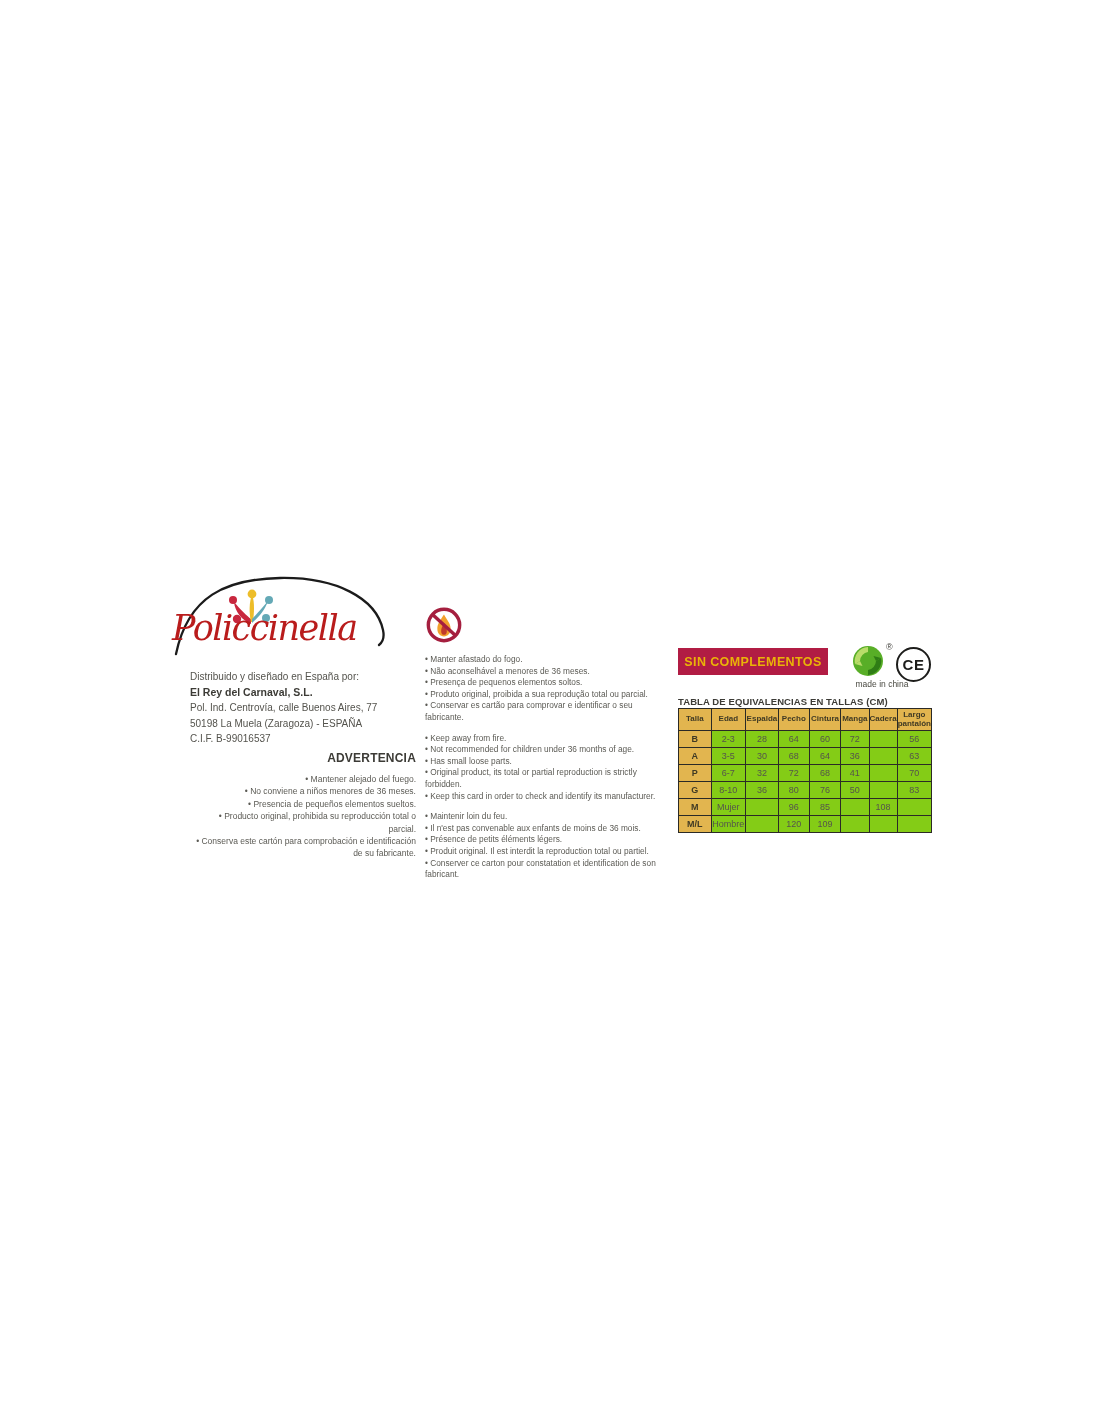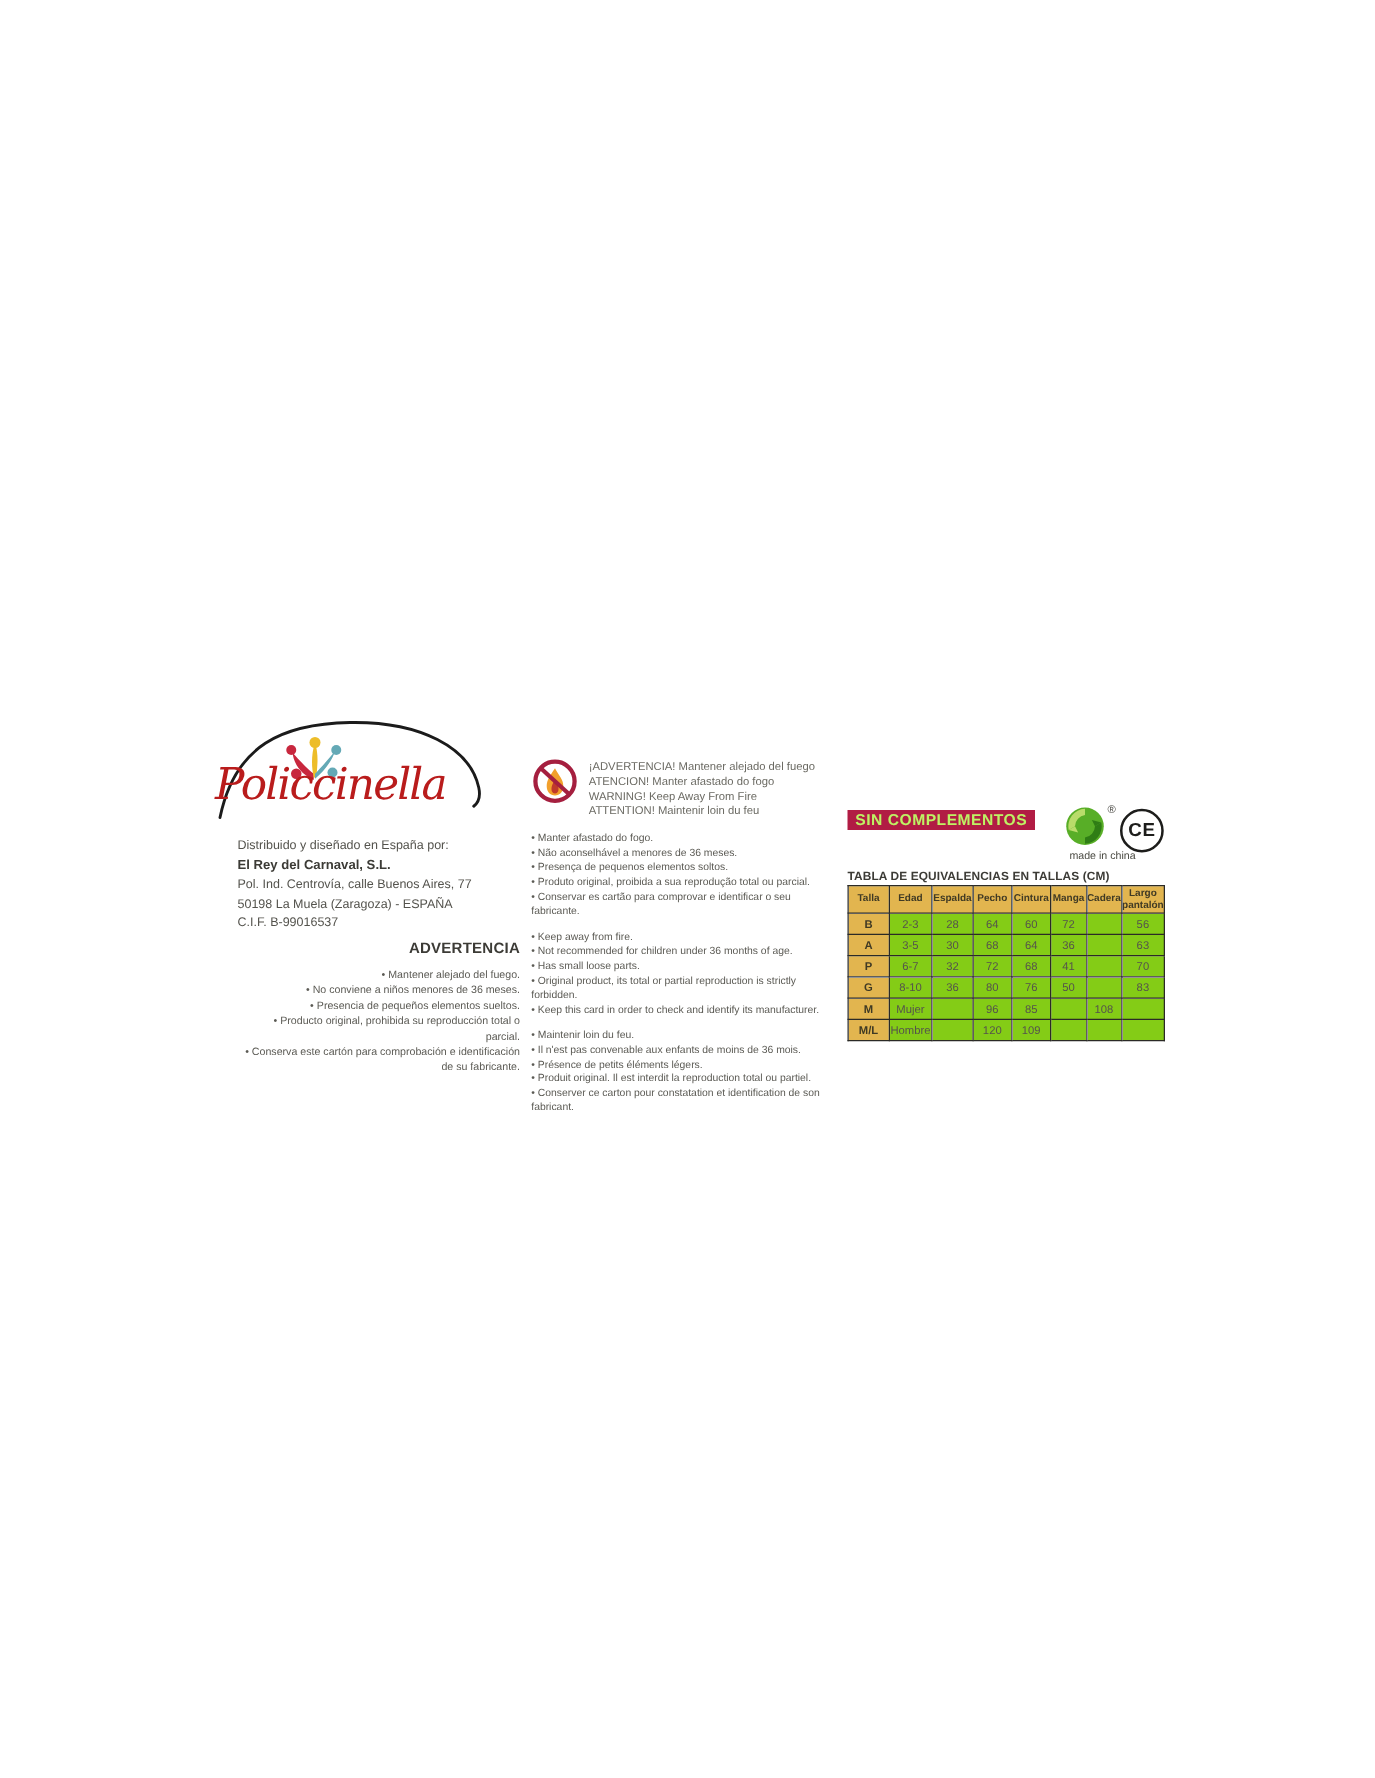--- a/index.html
+++ b/index.html
@@ -32,22 +32,22 @@
   
   .mid-col { position:absolute; left:425px; top:606px; width:235px; }
   .fire-head { display:flex; align-items:flex-start; margin-bottom:10px; }
   .fire-icon { flex:0 0 auto; margin-right:8px; }
   .fire-lines { font-size:9px; line-height:11.8px; color:#6b6a63; padding-top:2px; }
   .mid-col ul.bullets { margin-bottom:9px; line-height:11.6px; font-size:8.3px; }
 
   
   .right-col { position:absolute; left:678px; top:645px; width:254px; }
   .banner {
-    position:absolute; left:0; top:3px; width:150px; height:16px;
-    background:#b11c44; color:#bef264; font-weight:bold; font-size:12.5px;
+    position:absolute; left:0; top:3px; width:150px; height:27px;
+    background:#b11c44; color:#eab308; font-weight:bold; font-size:12.5px;
     letter-spacing:0.4px; display:flex; align-items:center; justify-content:center;
   }
   .green-dot-wrap { position:absolute; left:174px; top:0; width:32px; height:32px; }
   .reg-mark { position:absolute; left:208px; top:-3px; font-size:9px; color:#45443f; }
   .made-in { position:absolute; left:160px; top:34px; width:88px; text-align:center; font-size:8.5px; color:#4a4a42; }
   .ce-circle {
     position:absolute; left:218px; top:2px; width:31px; height:31px; border-radius:50%;
     border:2.6px solid #1d1d1b; display:flex; align-items:center; justify-content:center;
   }
   .ce-circle span { font-weight:bold; font-size:15px; letter-spacing:0.5px; color:#1d1d1b; font-family:"Liberation Sans", sans-serif; }
@@ -106,26 +106,20 @@
   </div>
 
   <div class="mid-col">
     <div class="fire-head">
       <svg class="fire-icon" width="38" height="38" viewBox="0 0 40 40">
         <circle cx="20" cy="20" r="16.5" fill="none" stroke="#a51f3f" stroke-width="3.6"></circle>
         <path d="M20 9 C16 15 13 19 13 24 C13 29 16 32 20 32 C24 32 27 29 27 24 C27 18 23 15 20 9 Z" fill="#f2a02c"></path>
         <path d="M20 18 C18 22 17 24 17 26.5 C17 29 18.3 30.3 20 30.3 C21.7 30.3 23 29 23 26.5 C23 23.5 21.5 21.5 20 18 Z" fill="#c03a2b"></path>
         <line x1="8.5" y1="9.5" x2="31.5" y2="30.5" stroke="#a51f3f" stroke-width="3.6"></line>
       </svg>
-      <div class="fire-lines">
-        <div>¡ADVERTENCIA! Mantener alejado del fuego</div>
-        <div>ATENCION! Manter afastado do fogo</div>
-        <div>WARNING! Keep Away From Fire</div>
-        <div>ATTENTION! Maintenir loin du feu</div>
-      </div>
     </div>
     <ul class="bullets">
         <li>Manter afastado do fogo.</li>
         <li>Não aconselhável a menores de 36 meses.</li>
         <li>Presença de pequenos elementos soltos.</li>
         <li>Produto original, proibida a sua reprodução total ou parcial.</li>
         <li>Conservar es cartão para comprovar e identificar o seu fabricante.</li>
       </ul>
     <ul class="bullets">
         <li>Keep away from fire.</li>

